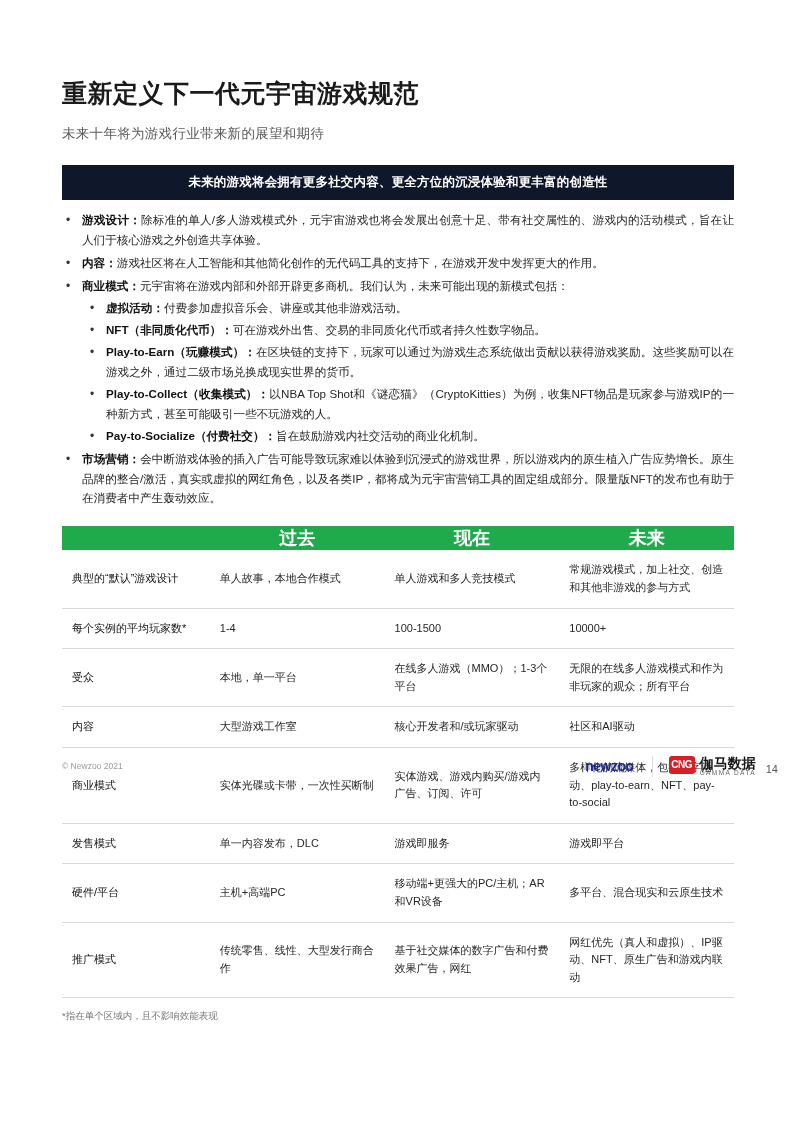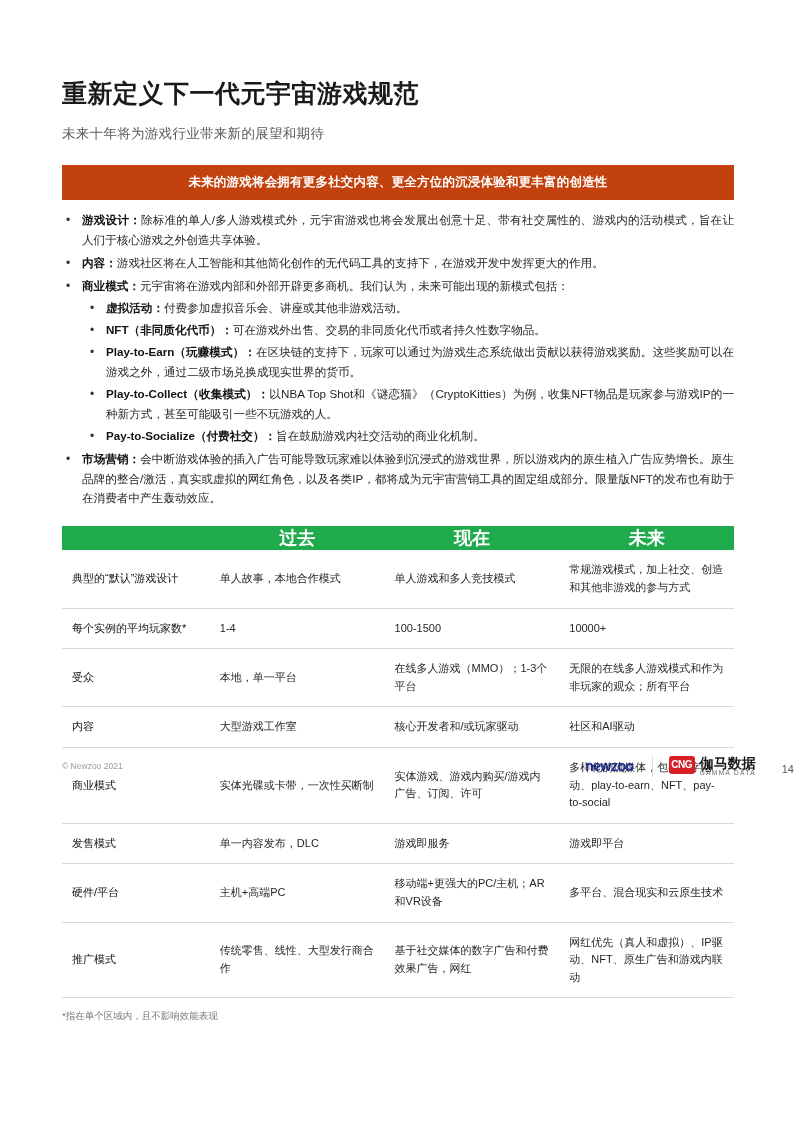--- a/index.html
+++ b/index.html
@@ -30,21 +30,21 @@
     margin: 0 0 16px 0;
     line-height: 1.25;
   }
   .subtitle {
     font-size: 13.5px;
     color: #5a5a5a;
     margin: 0 0 22px 0;
     letter-spacing: 0.3px;
   }
   .banner {
-    background: #c2410c;
+    background: #0f172a;
     color: #ffffff;
     font-size: 12.5px;
     font-weight: bold;
     text-align: center;
     padding: 9px 6px;
     letter-spacing: 0.2px;
   }
   .bullets {
     margin: 10px 0 0 0;
     padding: 0;
@@ -181,21 +181,21 @@
     font-weight: bold;
     color: #1a1a1a;
   }
   .gamma-en {
     font-size: 6.5px;
     color: #666;
     letter-spacing: 1.4px;
   }
   .pagenum {
     position: absolute;
-    right: 2px;
+    right: 18px;
     bottom: 30px;
     font-size: 11px;
     color: #555;
   }
 </style>
 </head>
 <body>
 
 <div class="page">
 

